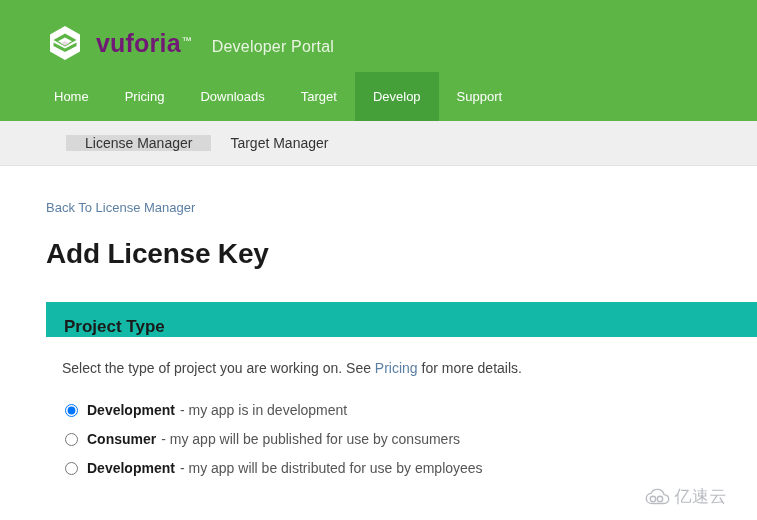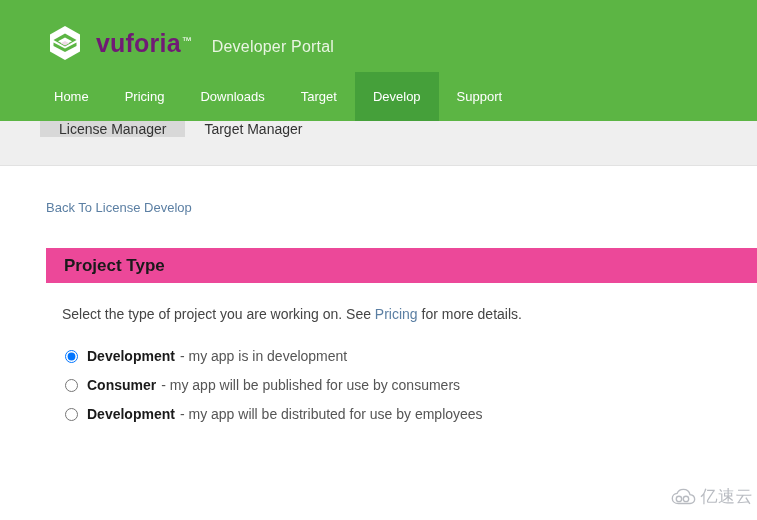--- a/index.html
+++ b/index.html
@@ -90,22 +90,22 @@
 
   .mainnav-item.active {
     background: #45a03a;
   }
 
   
   .subnav {
     background: #efefef;
     height: 45px;
     display: flex;
-    align-items: flex-start;
-    padding-left: 40px;
+    align-items: center;
+    padding-left: 66px;
     border-bottom: 1px solid #e2e2e2;
   }
 
   .subnav-tab {
     display: flex;
     align-items: center;
     padding: 0 19px;
     font-size: 14px;
     color: #333333;
     cursor: pointer;
@@ -140,24 +140,24 @@
     color: #1a1a1a;
     letter-spacing: -0.2px;
   }
 
   
   .card {
     margin: 32px 0 0 46px;
   }
 
   .card-header {
-    background: #ec4899;
+    background: #14b8a6;
     height: 35px;
     display: flex;
-    align-items: center;
+    align-items: flex-end;
     padding-left: 18px;
   }
 
   .card-header-title {
     font-size: 17px;
     font-weight: bold;
     color: #1a1a1a;
   }
 
   .card-body {
@@ -203,21 +203,21 @@
 
   .option-desc {
     font-size: 14px;
     color: #555555;
     margin-left: 5px;
   }
 
   
   .watermark {
     position: absolute;
-    right: 4px;
+    right: 30px;
     bottom: 12px;
     display: flex;
     align-items: center;
     opacity: 0.62;
   }
 
   .watermark-icon {
     width: 26px;
     height: 18px;
     display: block;
@@ -266,23 +266,24 @@
 </div>
 
 <div class="subnav">
   <div class="subnav-tab active">License Manager</div>
   <div class="subnav-tab">Target Manager</div>
 </div>
 
 <div class="page">
 
   <div class="breadcrumb">
-    <a class="breadcrumb-link" href="#">Back To License Develop</a>
+    <a class="breadcrumb-link" href="#">Back To License Manager</a>
   </div>
 
+  <h1 class="page-title">Add License Key</h1>
 
   <div class="card">
 
     <div class="card-header">
       <span class="card-header-title">Project Type</span>
     </div>
 
     <div class="card-body">
 
       <div class="card-intro">

